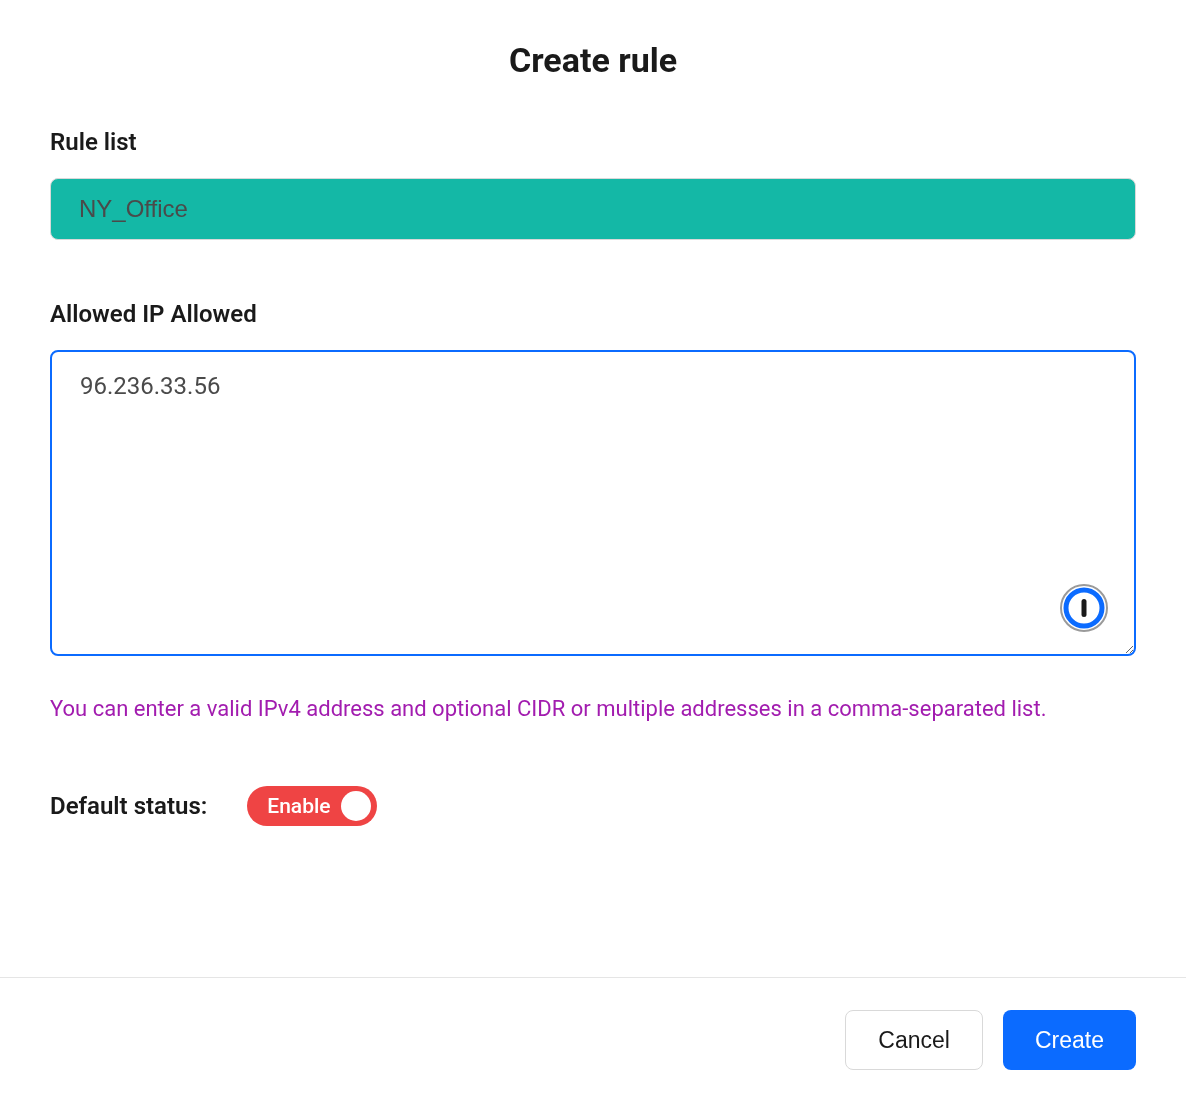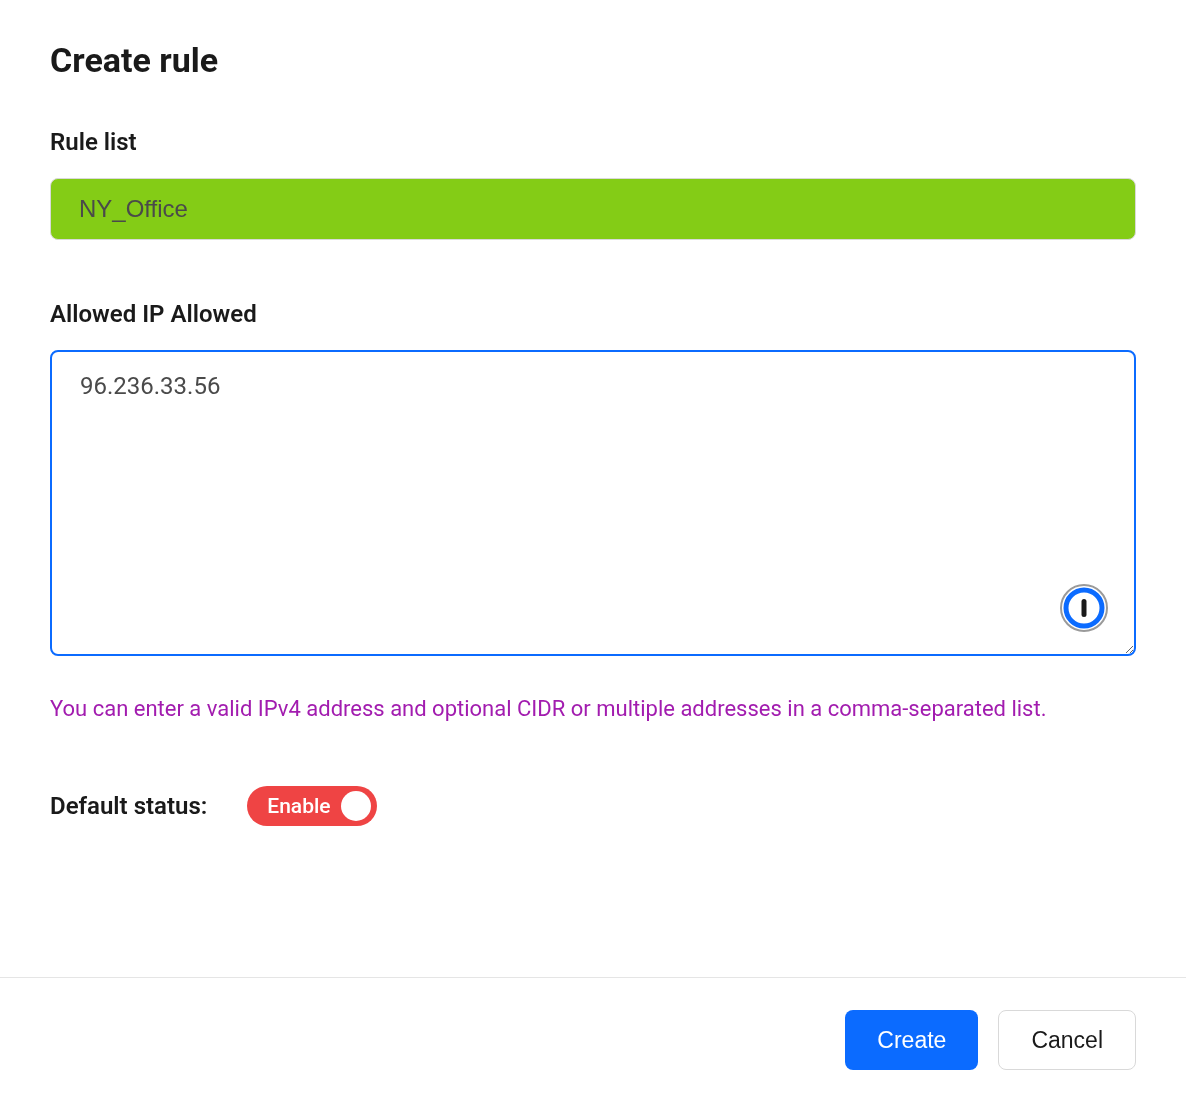--- a/index.html
+++ b/index.html
@@ -16,38 +16,39 @@
       position: relative;
     }
     .container {
       padding: 40px 50px 0 50px;
     }
     .page-title {
       font-size: 34px;
       font-weight: 700;
       color: #1a1a1a;
       margin-bottom: 48px;
+      text-align: center;
     }
     .field-label {
       font-size: 24px;
       font-weight: 600;
       color: #1a1a1a;
       margin-bottom: 22px;
       display: block;
     }
     .text-input {
       width: 100%;
       height: 62px;
       padding: 0 28px;
       font-size: 24px;
       color: #4a4a4a;
       border: 1px solid #d9d9d9;
       border-radius: 8px;
       outline: none;
-      background: #84cc16;
+      background: #14b8a6;
     }
     .textarea-wrapper {
       position: relative;
     }
     .textarea {
       width: 100%;
       height: 306px;
       padding: 20px 28px;
       font-size: 24px;
       color: #4a4a4a;
@@ -176,15 +177,15 @@
   <div class="status-row">
     <span class="status-label">Default status:</span>
     <div class="toggle">
       <span class="toggle-label">Enable</span>
       <span class="toggle-knob"></span>
     </div>
   </div>
 </div>
 
 <div class="footer">
+  <button class="btn btn-secondary">Cancel</button>
   <button class="btn btn-primary">Create</button>
-  <button class="btn btn-secondary">Cancel</button>
 </div>
 
 </body></html>

